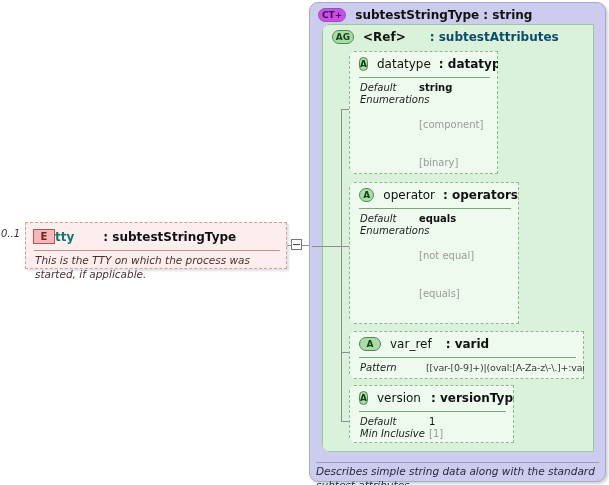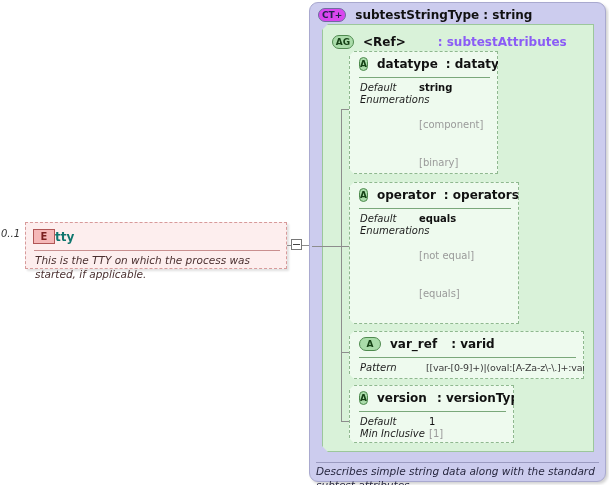--- a/index.html
+++ b/index.html
@@ -92,35 +92,35 @@
     position:absolute;left:322px;top:24px;width:272px;height:428px;
     background:#d9f2d9;
     border:1px solid #9cc79c;
     box-sizing:border-box;
     box-shadow:2px 2px 3px rgba(0,0,0,.14);
     
     clip-path:polygon(6px 0,100% 0,100% 100%,6px 100%,0 calc(100% - 6px),0 6px);
   }
   #ag-head{
     position:absolute;left:0;top:0;width:100%;height:24px;
-    display:flex;align-items:flex-end;
+    display:flex;align-items:center;
   }
   .badge-ag{
     margin-left:9px;
     width:22px;height:14px;
     border:1px solid #4f8a4f;
     border-radius:7px;
     background:#aadcaa;
     color:#164216;
     font-size:9px;font-weight:bold;
     display:flex;align-items:center;justify-content:center;
     box-sizing:border-box;
   }
   #ag-ref{margin-left:9px;font-size:12px;font-weight:bold;color:#111;}
-  #ag-type{margin-left:32px;font-size:12px;font-weight:bold;color:#8b5cf6;}
+  #ag-type{margin-left:24px;font-size:12px;font-weight:bold;color:#0c4a6e;}
 
   
   .attr{
     position:absolute;
     border:1px dashed #8fb88f;
     background:#eefaee;
     box-sizing:border-box;
     clip-path:polygon(5px 0,100% 0,100% 100%,5px 100%,0 calc(100% - 5px),0 5px);
   }
   .attr-head{
@@ -131,21 +131,21 @@
     margin-left:9px;
     width:22px;height:14px;
     border:1px solid #4f8a4f;
     border-radius:7px;
     background:#aadcaa;
     color:#164216;
     font-size:9px;font-weight:bold;
     display:flex;align-items:center;justify-content:center;
     box-sizing:border-box;
   }
-  .attr-name{margin-left:9px;font-size:12px;font-weight:bold;color:#111;}
+  .attr-name{margin-left:9px;font-size:12px;font-weight:normal;color:#111;}
   .attr-type{font-size:12px;font-weight:bold;color:#111;}
   .attr-sep{position:absolute;height:1px;background:#7aa87a;}
   .facet-label{
     position:absolute;
     font-style:italic;font-size:10px;color:#1c1c1c;
     line-height:12.5px;
     white-space:pre;
   }
   .facet-value{
     position:absolute;
@@ -174,20 +174,21 @@
 <body>
 
 <div class="canvas">
 
   <div id="mult">0..1</div>
 
   <div id="tty-box">
     <div id="tty-head">
       <span class="badge-e">E</span>
       <span id="tty-name">tty</span>
+      <span id="tty-type"><span>:</span>&nbsp;<span>subtestStringType</span></span>
     </div>
     <div id="tty-sep"></div>
     <div id="tty-doc">This is the TTY on which the process was started, if applicable.</div>
   </div>
 
   <div class="conn" id="conn-h1"></div>
   <div id="collapse-box"></div>
   <div id="collapse-minus"></div>
   <div class="conn" id="conn-h2"></div>
 

